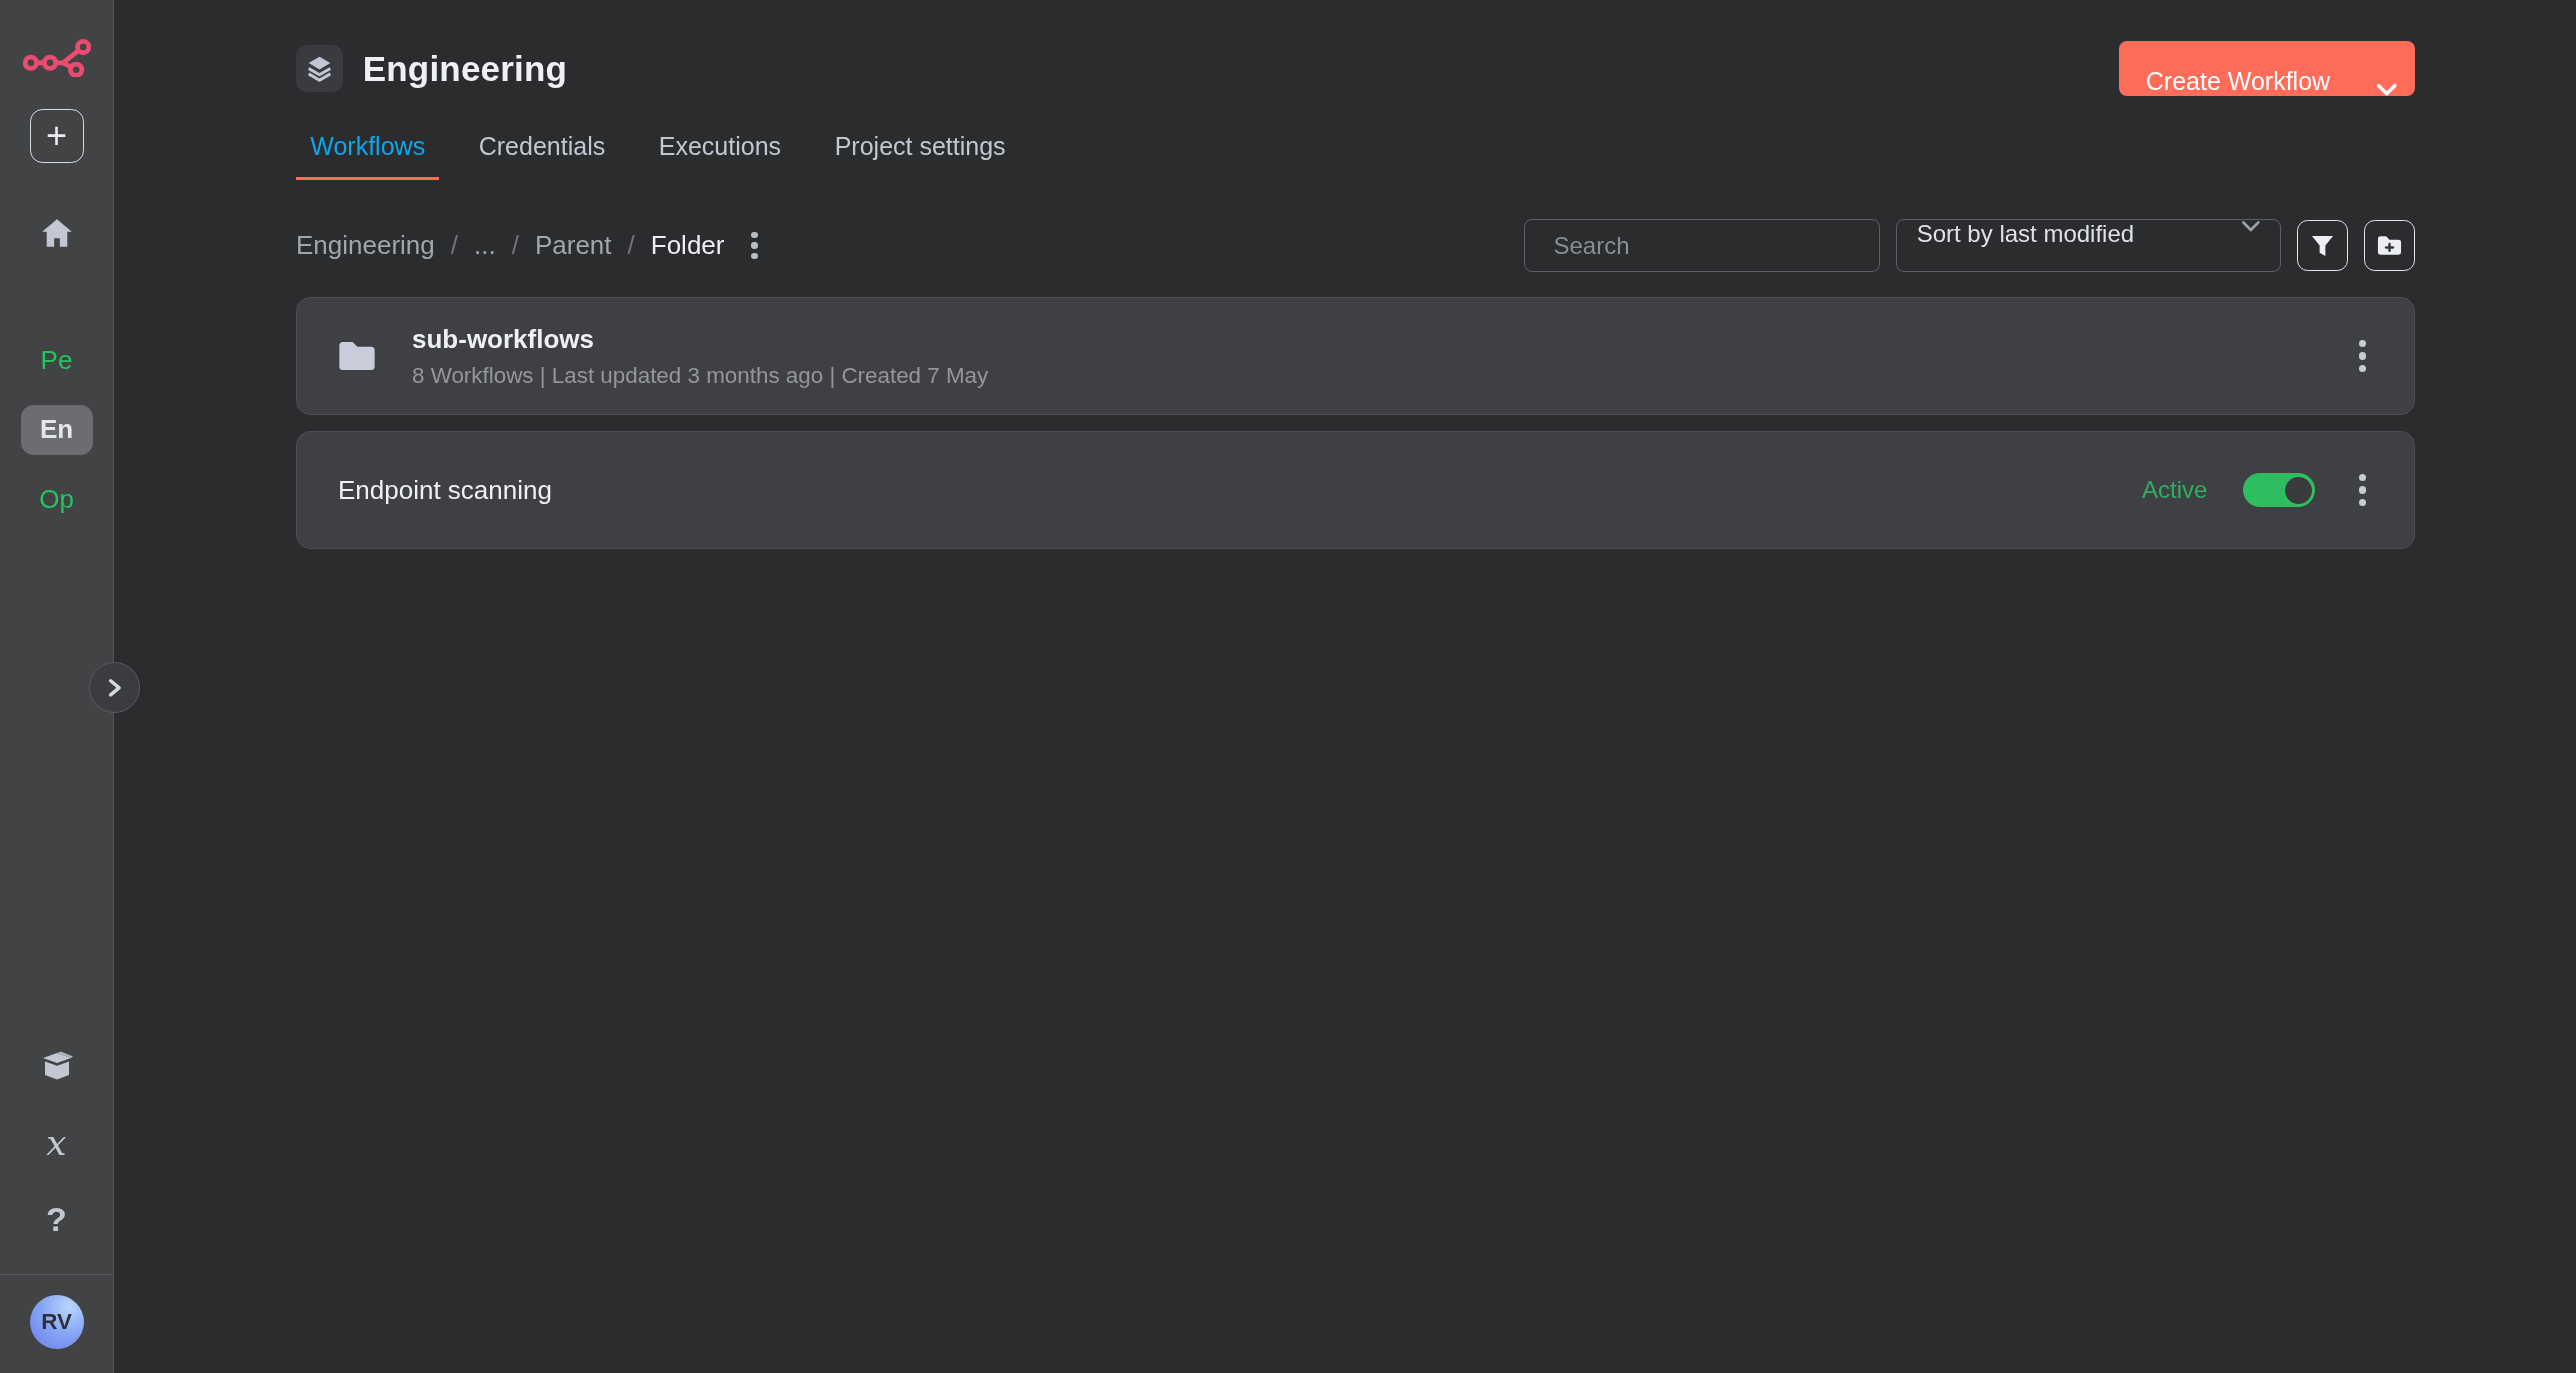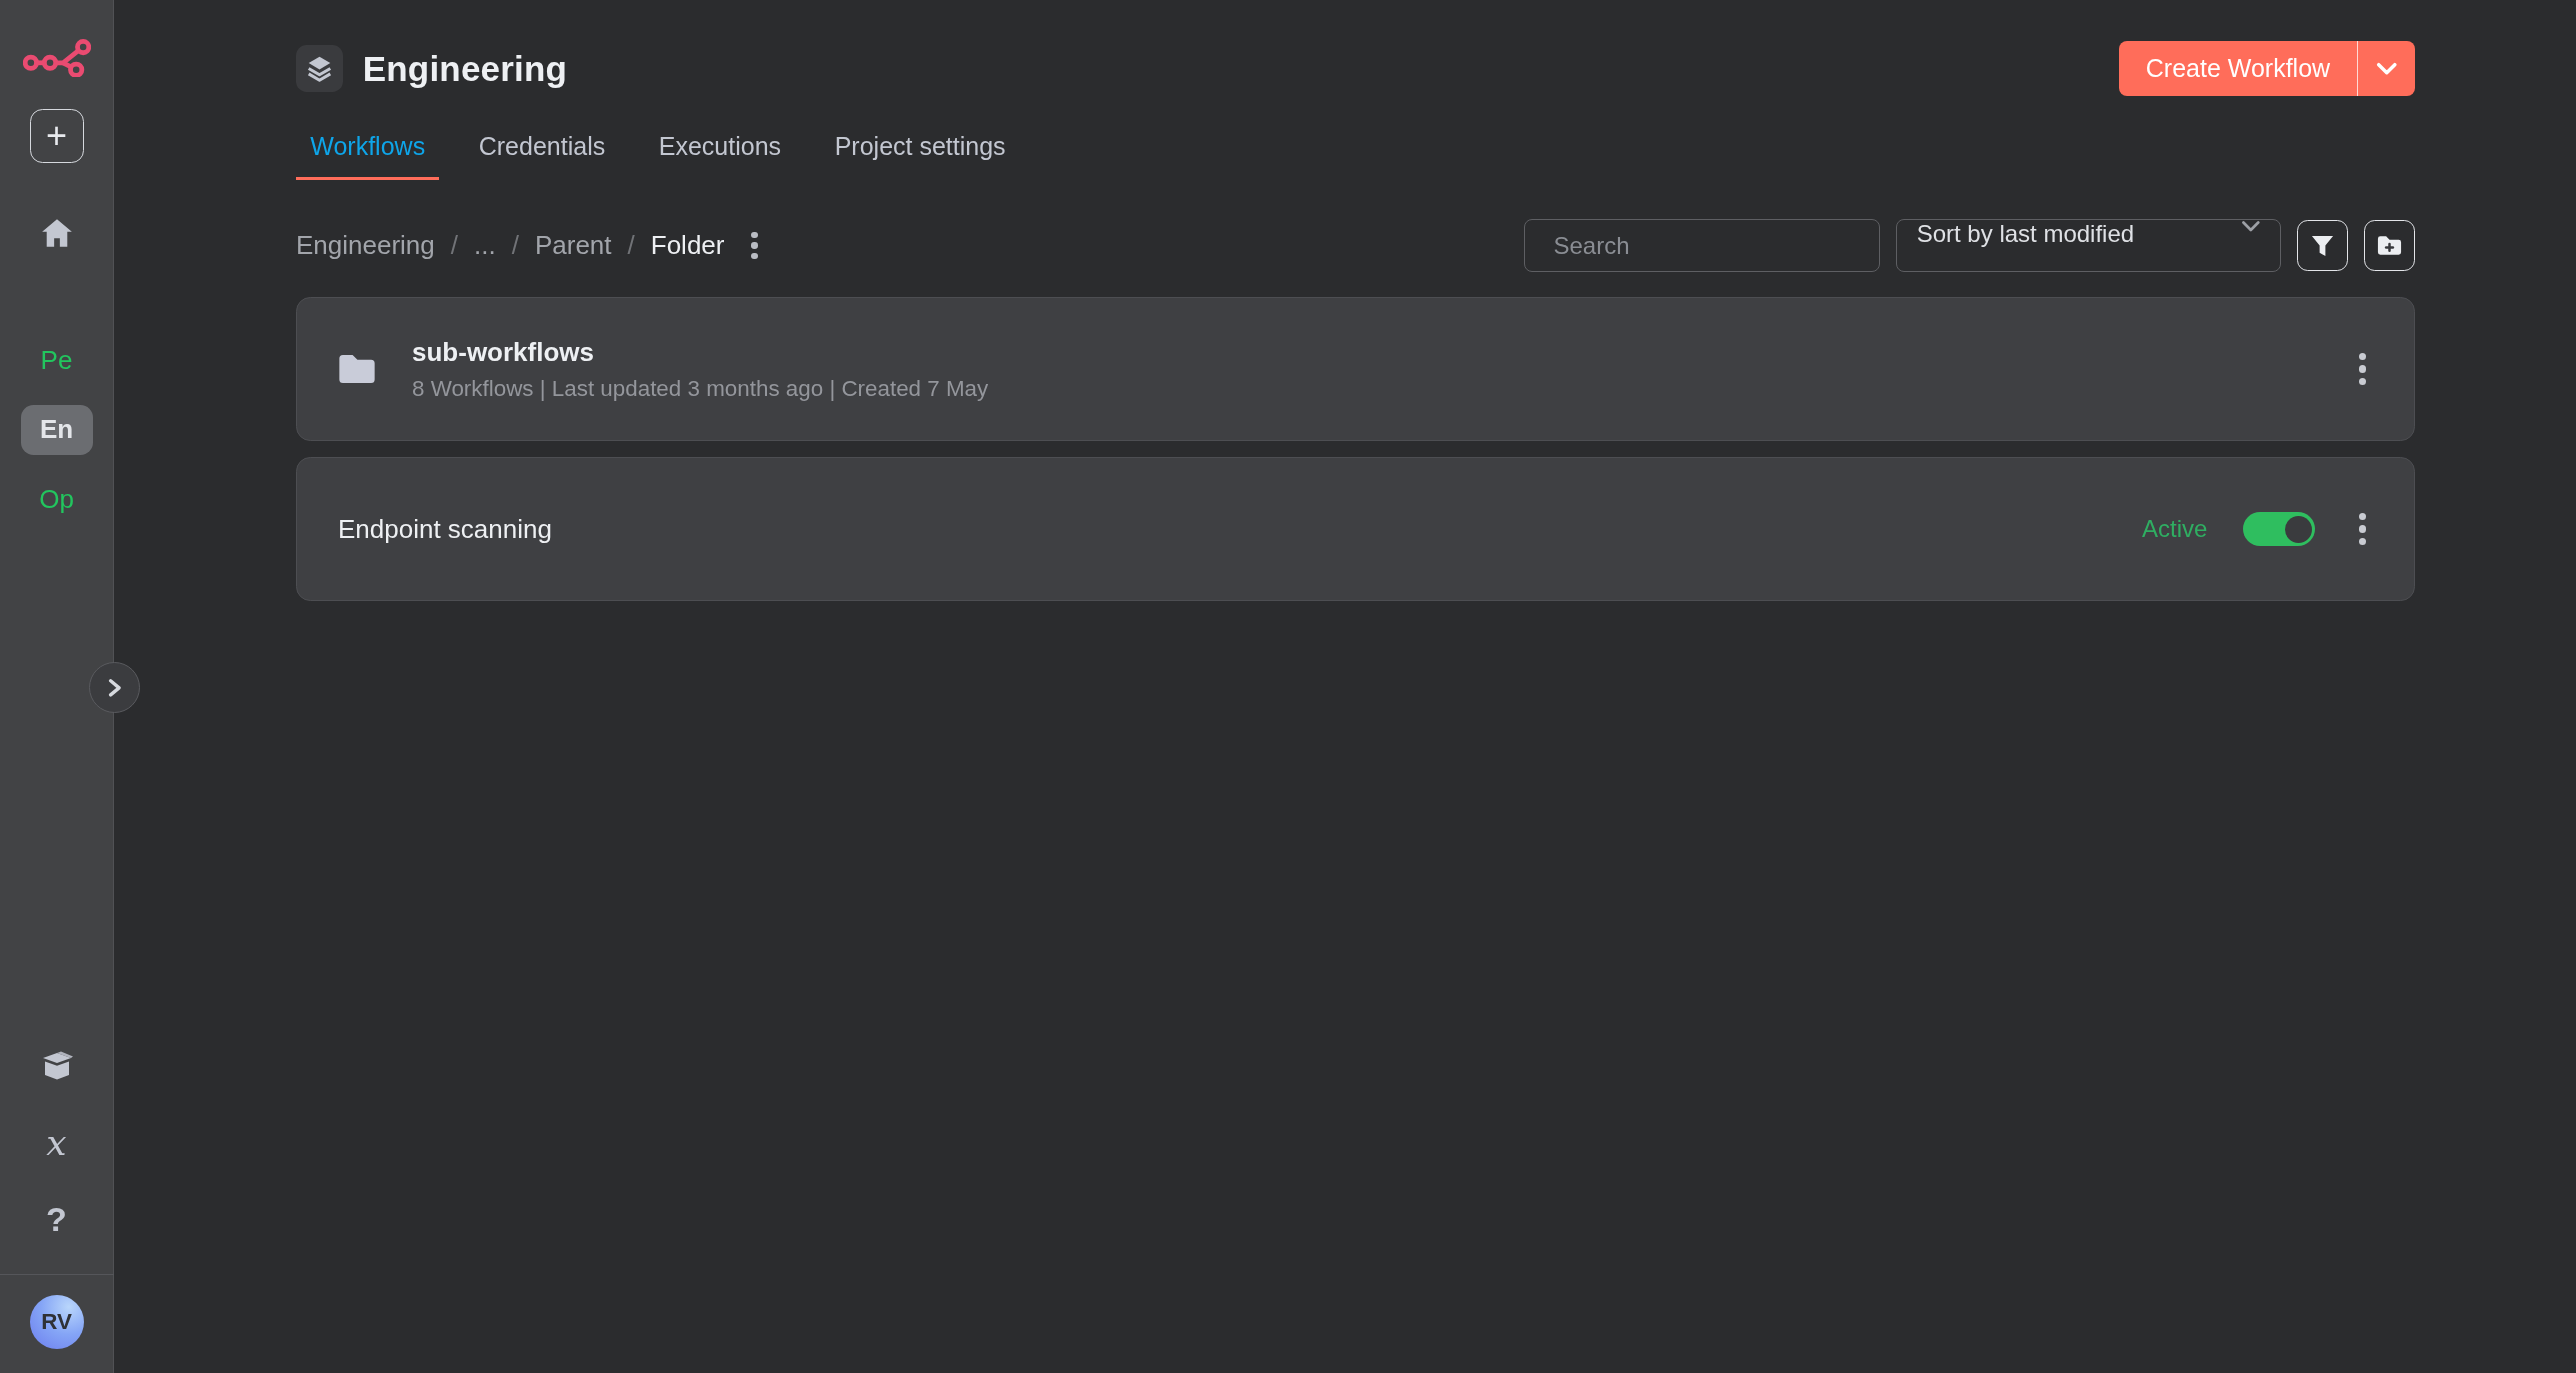--- a/index.html
+++ b/index.html
@@ -37,21 +37,21 @@
 
   
   .main { position:absolute; left:115px; top:0; right:0; bottom:0; background:#2b2c2e;
           padding:41px 161px 0 181px; }
   .header-row { display:flex; align-items:center; position:relative; height:55px; }
   .proj-badge { width:47px; height:47px; background:#3a3b3e; border-radius:10.7px;
                 display:flex; align-items:center; justify-content:center; }
   .page-title { color:#eef0f3; font-size:35px; font-weight:700; margin-left:19.7px; letter-spacing:0.2px; }
 
   .create-split { position:absolute; right:0; top:0; height:55px; display:flex;
-                  background:#ff6d5a; border-radius:8px; overflow:hidden; color:#fff; }
+                  background:#ff6d5a; border-radius:8px; overflow:hidden; color:#fff;align-items:flex-end; }
   .create-main { padding:0 27px; display:flex; align-items:center; font-size:25px; cursor:pointer; }
   .create-sep { width:0.9px; background:rgba(255,255,255,0.75); margin:0; }
   .create-caret { width:57px; display:flex; align-items:center; justify-content:center; cursor:pointer; }
 
   .tabs { display:flex; margin-top:36px; gap:25px; }
   .tab { padding:0 14.3px 16px 14.3px; font-size:25px; color:#c3c7d1; cursor:pointer;
          border-bottom:3.6px solid transparent; }
   .tab.active { color:#0ea5e9; border-bottom-color:#ff6d5a; }
 
   .controls-row { margin-top:39px; display:flex; align-items:center; }
@@ -70,21 +70,21 @@
   .search-box input::placeholder { color:#8a8d93; }
   .sort-select { width:385px; height:53px; border:0.9px solid #5e5f63; border-radius:8px;
                  display:flex; padding:0 19.7px; color:#dfe1e5;
                  font-size:24px; cursor:pointer; background:#2b2c2e; }
   .sort-caret { margin-left:auto; }
   .sq-btn { width:51px; height:51px; border:1.8px solid #e3e5e9; border-radius:10.7px;
             display:flex; align-items:center; justify-content:center; cursor:pointer;
             background:transparent; }
 
   .cards { margin-top:25px; display:flex; flex-direction:column; gap:16px; }
-  .card { height:144px; background:#3f4043; border:0.9px solid #4d4e52; border-radius:14.3px;
+  .card { height:118px; background:#3f4043; border:0.9px solid #4d4e52; border-radius:14.3px;
           display:flex; align-items:center; padding:0 41px 0 41px; cursor:pointer; }
   .card-icon { margin-right:36px; display:flex; }
   .card-body { display:flex; flex-direction:column; gap:8px; }
   .card-title { color:#eef0f3; font-size:26px; }
   .card-title.bold { font-weight:700; }
   .card-meta-row { display:flex; align-items:flex-start; gap:14.3px; }
   .card-meta { color:#94969c; font-size:22.4px; }
   .tag { background:#515256; color:#c3c5cb; font-size:19.7px; padding:3.6px 12.5px;
          border-radius:6.3px; cursor:pointer; }
   .card-right { margin-left:auto; display:flex; align-items:center; gap:36px; }

